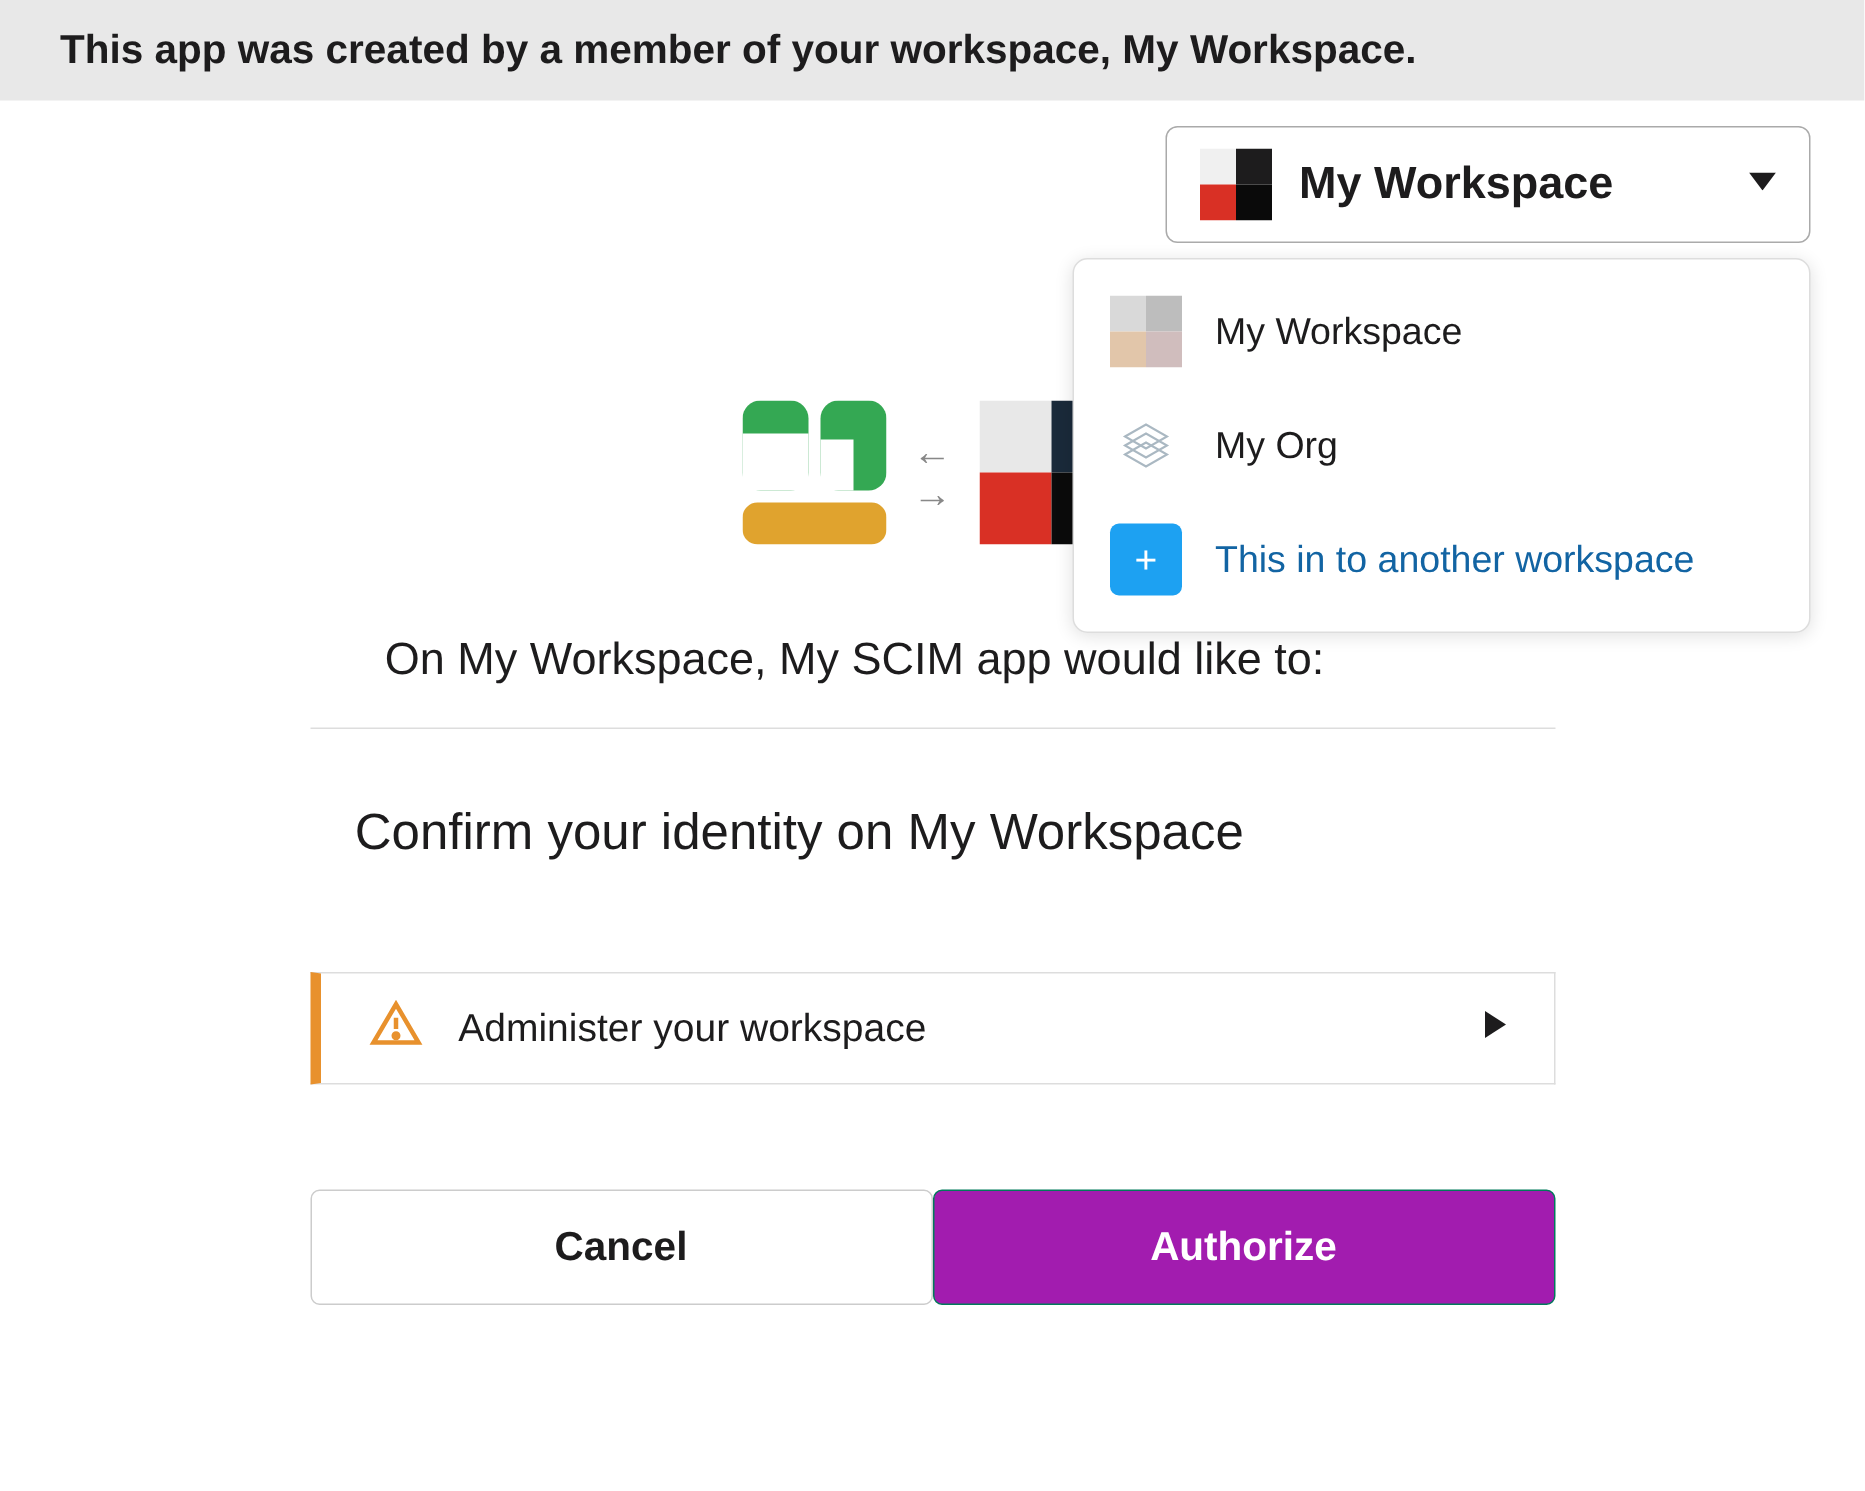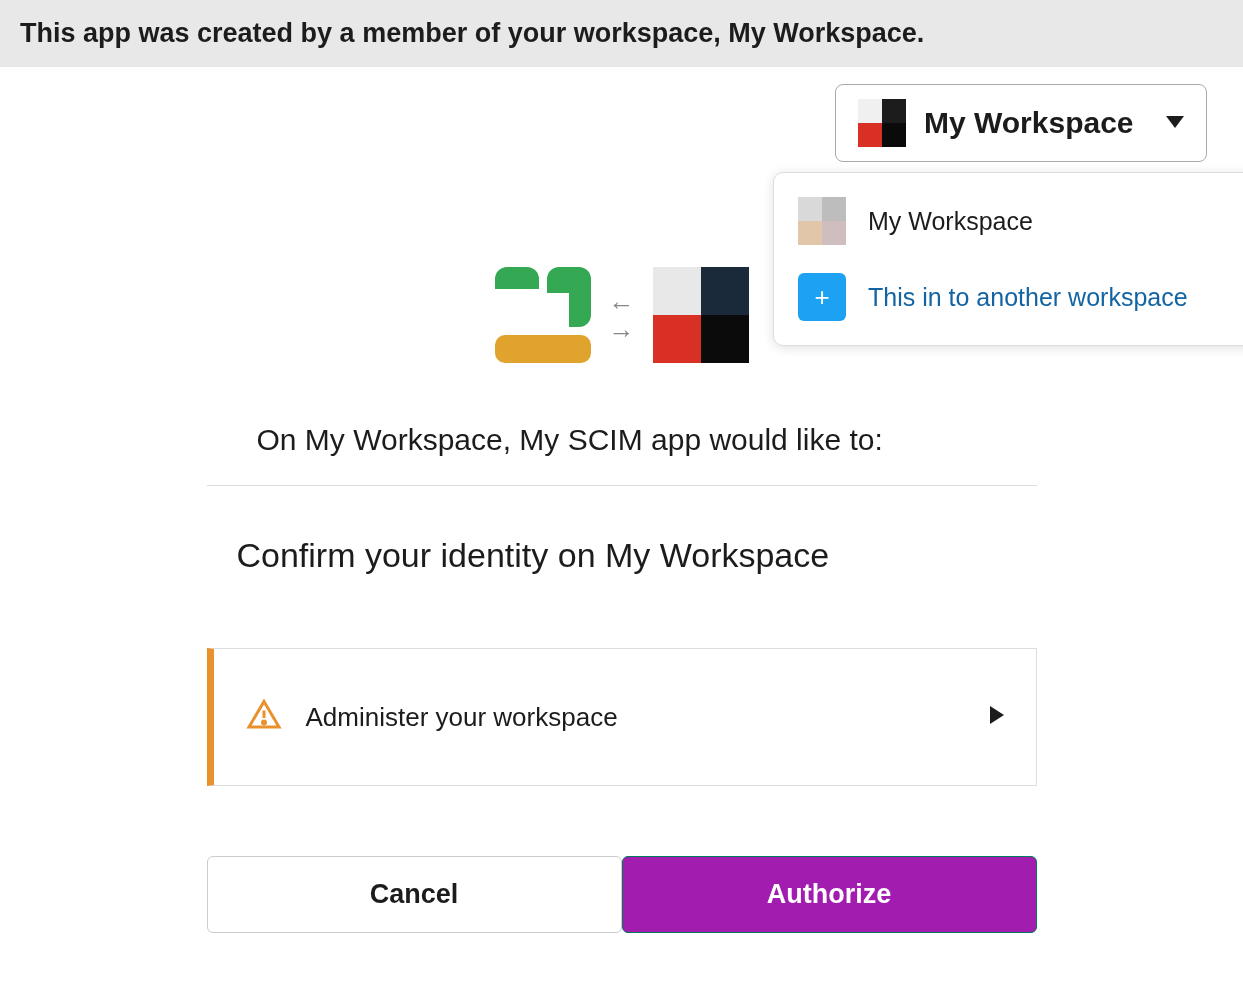--- a/index.html
+++ b/index.html
@@ -9,30 +9,30 @@
     }
     body {
       font-family: -apple-system, BlinkMacSystemFont, "Segoe UI", Helvetica, Arial, sans-serif;
       background: #fff;
       width: 1243px;
       height: 994px;
       position: relative;
     }
     .banner {
       background: #e8e8e8;
-      padding: 18px 20px;
+      padding: 18px 40px;
       font-size: 27px;
       font-weight: 700;
       color: #1d1c1d;
     }
     .workspace-selector {
       position: absolute;
       top: 84px;
       right: 36px;
-      width: 372px;
+      width: 430px;
     }
     .selected-workspace {
       border: 1px solid #aaa;
       border-radius: 8px;
       padding: 14px 22px;
       display: flex;
       align-items: center;
       justify-content: space-between;
       cursor: pointer;
       background: #fff;
@@ -129,21 +129,21 @@
     }
     .confirm-text {
       font-size: 34px;
       color: #1d1c1d;
       margin-bottom: 73px;
       padding-left: 30px;
     }
     .scope-box {
       border: 1px solid #ddd;
       border-left: 7px solid #e8912d;
-      padding: 48px 32px;
+      padding: 16px 32px;
       display: flex;
       align-items: center;
       justify-content: space-between;
       margin-bottom: 70px;
     }
     .scope-left {
       display: flex;
       align-items: center;
       gap: 24px;
     }
@@ -209,20 +209,32 @@
     <div class="dropdown-item">
       <span class="dd-icon">
         <svg viewBox="0 0 48 48" width="48" height="48" style="opacity:0.55">
           <rect x="0" y="0" width="24" height="24" fill="#bbb"></rect>
           <rect x="24" y="0" width="24" height="24" fill="#888"></rect>
           <rect x="0" y="24" width="24" height="24" fill="#c96"></rect>
           <rect x="24" y="24" width="24" height="24" fill="#a88"></rect>
         </svg>
       </span>
       <span>My Workspace</span>
+    </div>
+    <div class="dropdown-item">
+      <span class="dd-icon">
+        <svg viewBox="0 0 48 48" width="48" height="48">
+          <g stroke="#aab8c2" stroke-width="1.4" fill="none">
+            <path d="M10 30 L24 22 L38 30 L24 38 Z"></path>
+            <path d="M10 24 L24 16 L38 24 L24 32 Z"></path>
+            <path d="M10 18 L24 10 L38 18 L24 26 Z"></path>
+          </g>
+        </svg>
+      </span>
+      <span>My Org</span>
     </div>
     <div class="dropdown-item signin">
       <span class="dd-icon plus-icon">+</span>
       <span>This in to another workspace</span>
     </div>
   </div>
 </div>
 
 <div class="main-content">
   <div class="app-exchange">

